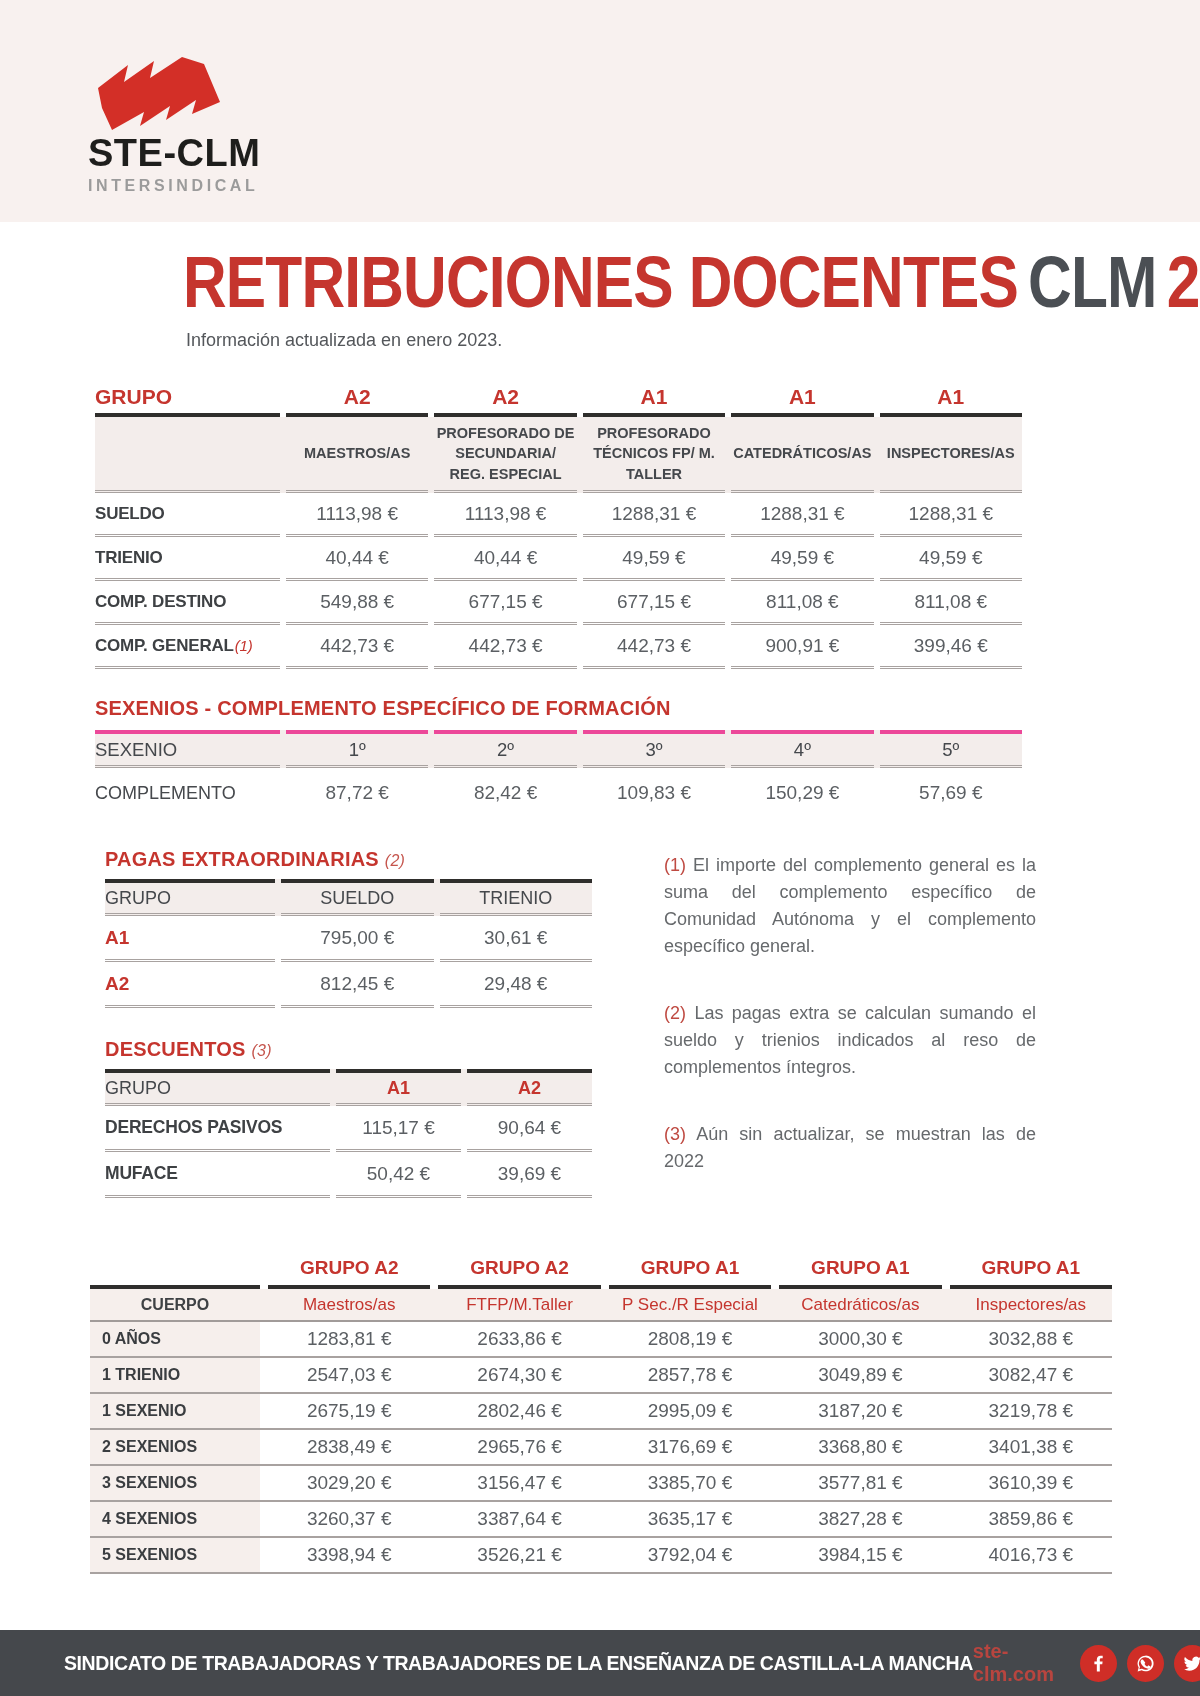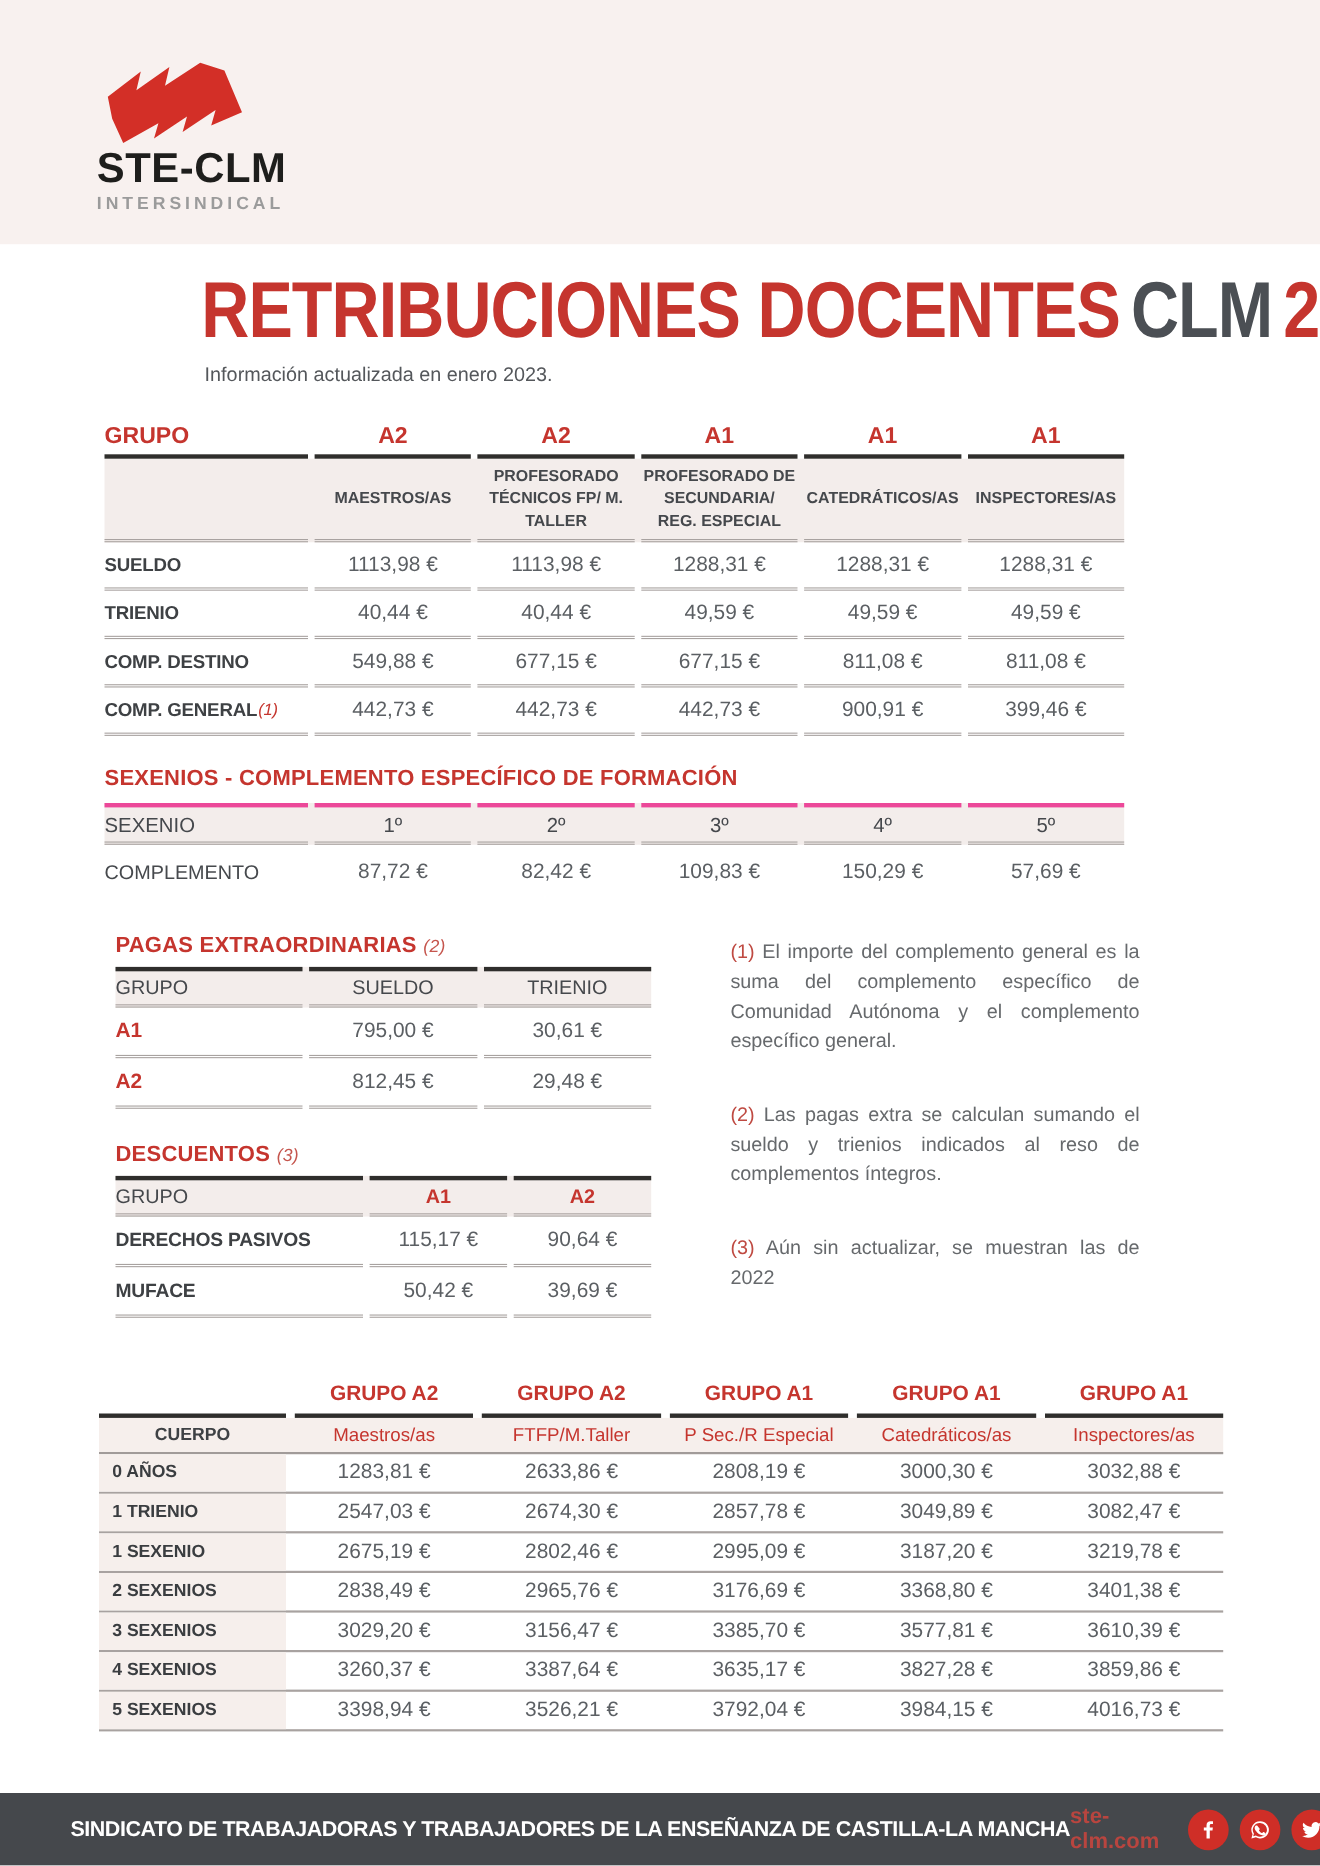--- a/index.html
+++ b/index.html
@@ -123,22 +123,22 @@
       <div>GRUPO</div>
       <div class="center">A2</div>
       <div class="center">A2</div>
       <div class="center">A1</div>
       <div class="center">A1</div>
       <div class="center">A1</div>
     </div>
     <div class="grid subhead-row">
       <div></div>
       <div class="center">MAESTROS/AS</div>
+      <div class="center">PROFESORADO DE SECUNDARIA/ REG. ESPECIAL</div>
       <div class="center">PROFESORADO TÉCNICOS FP/ M. TALLER</div>
-      <div class="center">PROFESORADO DE SECUNDARIA/ REG. ESPECIAL</div>
       <div class="center">CATEDRÁTICOS/AS</div>
       <div class="center">INSPECTORES/AS</div>
     </div>
     <div class="grid drow">
       <div class="row-label">SUELDO</div>
       <div class="center val">1113,98 €</div>
       <div class="center val">1113,98 €</div>
       <div class="center val">1288,31 €</div>
       <div class="center val">1288,31 €</div>
       <div class="center val">1288,31 €</div>

